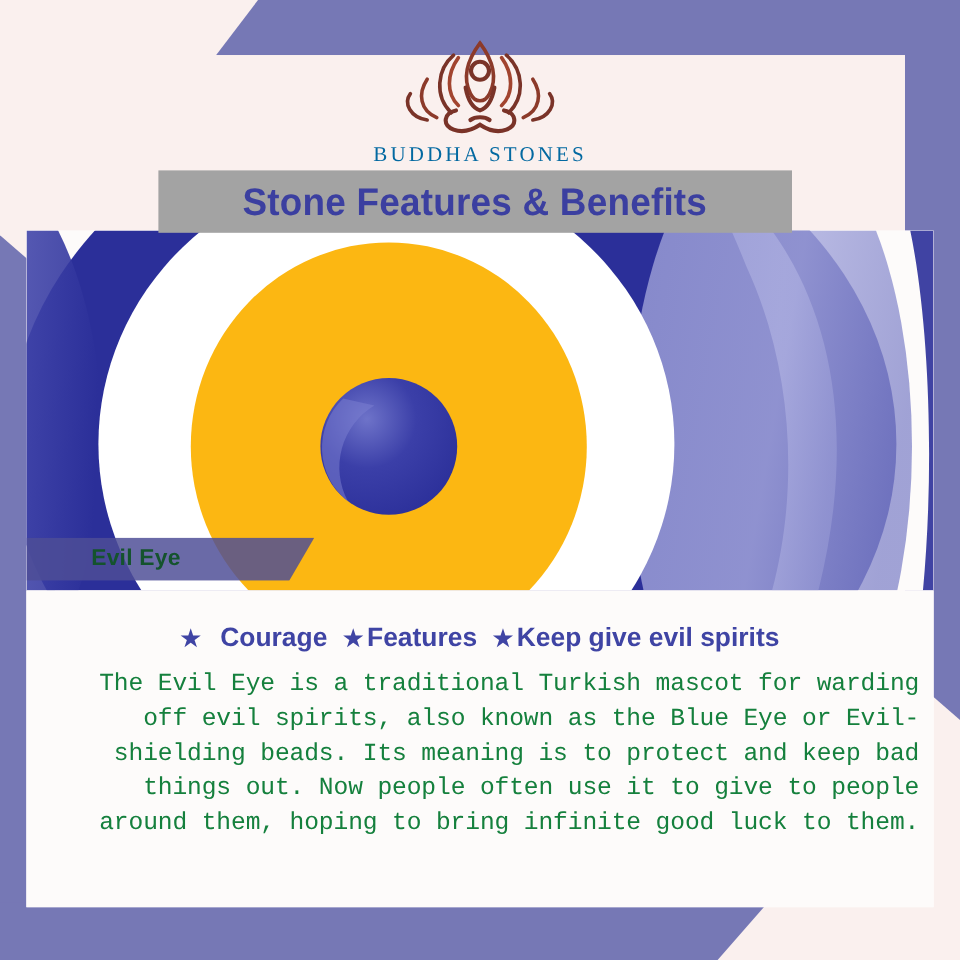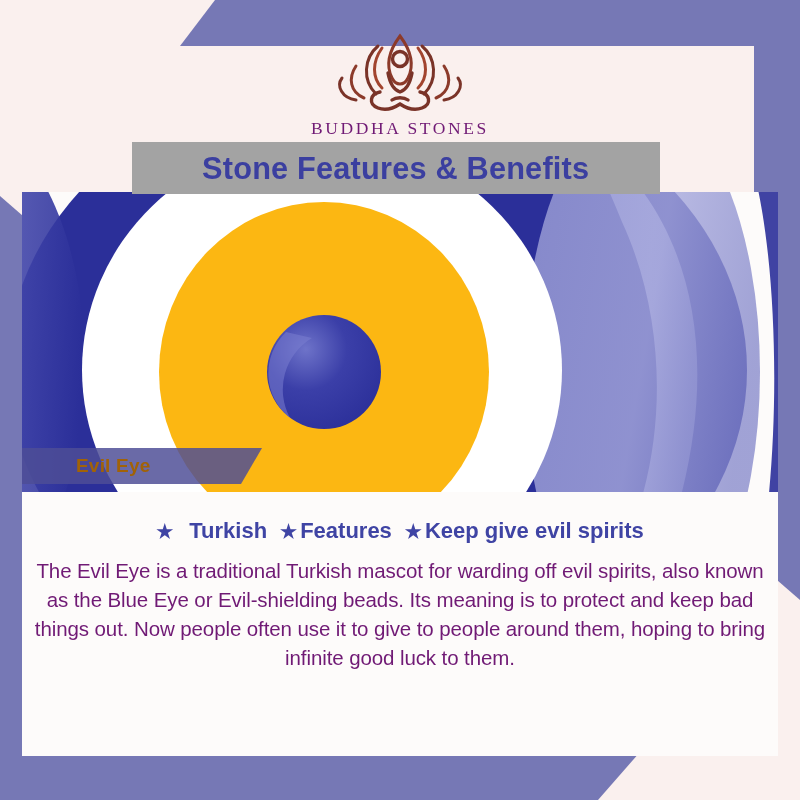--- a/index.html
+++ b/index.html
@@ -56,21 +56,21 @@
     flex-direction:column;
     align-items:center;
     z-index:4;
   }
   .logo-mark { width:160px; height:86px; display:block; }
   .logo-word {
     margin-top:4px;
     font-family:"Liberation Serif", serif;
     font-size:17.5px;
     letter-spacing:2.6px;
-    color:#701a75;
+    color:#0369a1;
     font-weight:400;
   }
 
   
   .title-strip {
     position:absolute;
     top:142px; left:132px;
     width:528px; height:52px;
     background:#a3a3a3;
     display:flex; align-items:center; justify-content:center;
@@ -102,21 +102,21 @@
     position:absolute;
     top:448px; left:22px;
     width:240px; height:36px;
     background:rgba(77,77,150,0.84);
     clip-path: polygon(0 0, 240px 0, 219px 36px, 0 36px);
     display:flex; align-items:center;
     z-index:6;
   }
   .ribbon-text {
     margin-left:54px;
-    color:#a16207;
+    color:#14532d;
     font-size:19px;
     font-weight:bold;
     letter-spacing:0.2px;
     text-align:right;
   }
 
   
   .text-panel {
     position:absolute;
     top:492px; left:22px;
@@ -134,25 +134,25 @@
     font-weight:bold;
     font-size:22px;
     white-space:nowrap;
   }
   .benefit-item { display:inline-flex; align-items:baseline; }
   .star { font-size:19px; margin-right:3px; }
   .gap-wide { width:13px; display:inline-block; }
 
   .body-copy {
     margin:12px 12px 0 12px;
-    font-family:Liberation Sans, sans-serif;
+    font-family:Liberation Mono, monospace;
     font-size:20.5px;
     line-height:29px;
-    color:#701a75;
-    text-align:center;
+    color:#15803d;
+    text-align:right;
     letter-spacing:-0.1px;
   }
 
   
   .lower-white {
     position:absolute;
     top:492px; left:22px; width:756px; height:264px;
     background:#ffffff;
     z-index:1;
   }
@@ -251,21 +251,21 @@
     <div class="logo-word">BUDDHA STONES</div>
   </div>
 
   <div class="text-panel">
     <div class="benefits">
       <span class="benefit-item">
         <span class="star">★</span>
       </span>
       <span class="gap-wide"></span>
       <span class="benefit-item">
-        <span>Turkish</span>
+        <span>Courage</span>
       </span>
       <span class="gap-wide"></span>
       <span class="benefit-item">
         <span class="star">★</span>
         <span>Features</span>
       </span>
       <span class="gap-wide"></span>
       <span class="benefit-item">
         <span class="star">★</span>
         <span>Keep give evil spirits</span>

